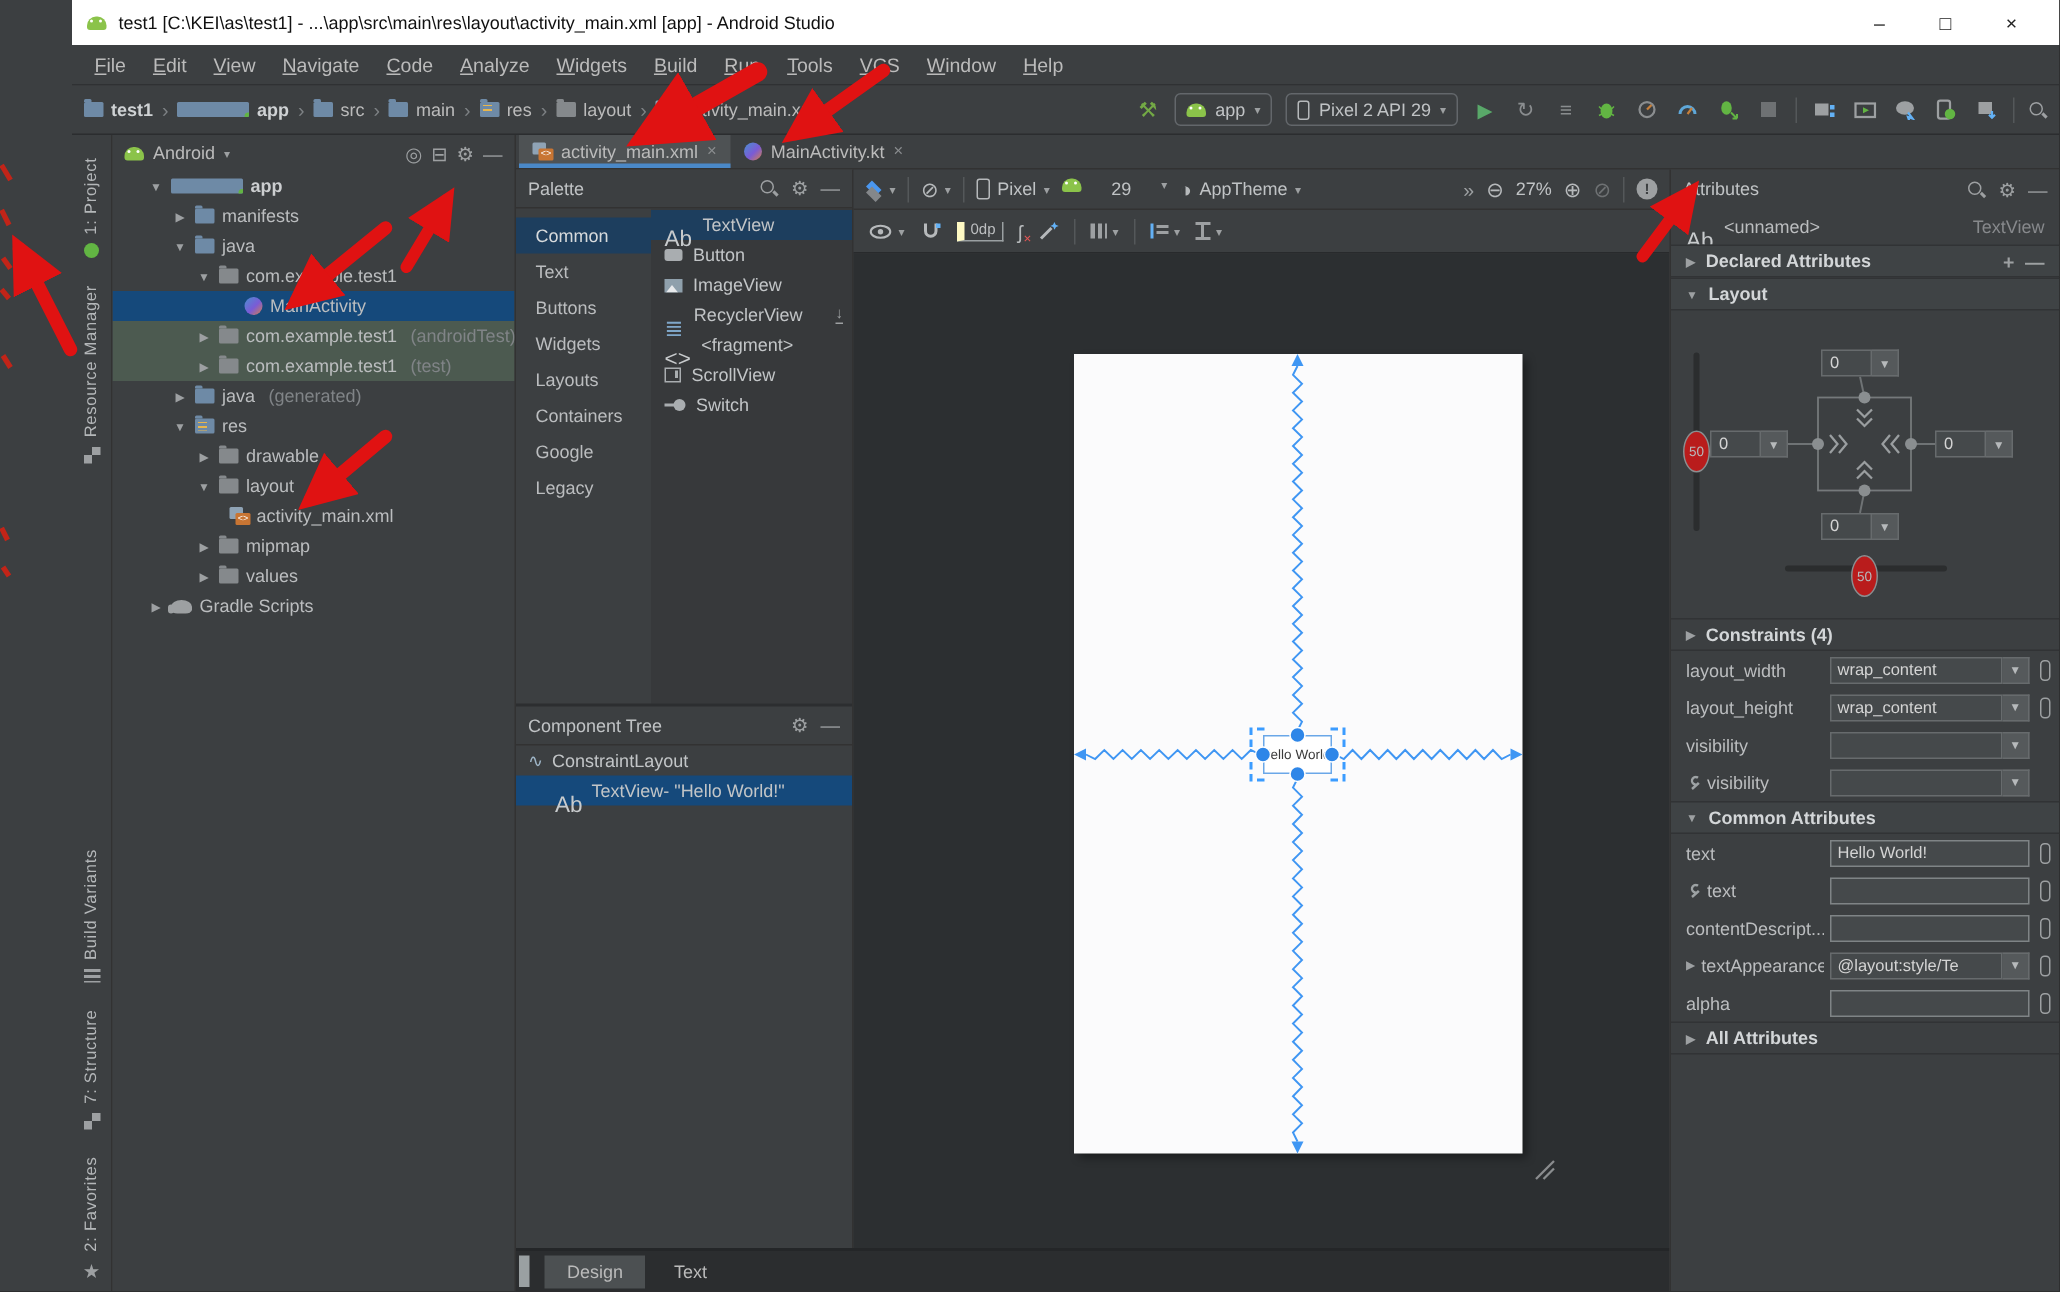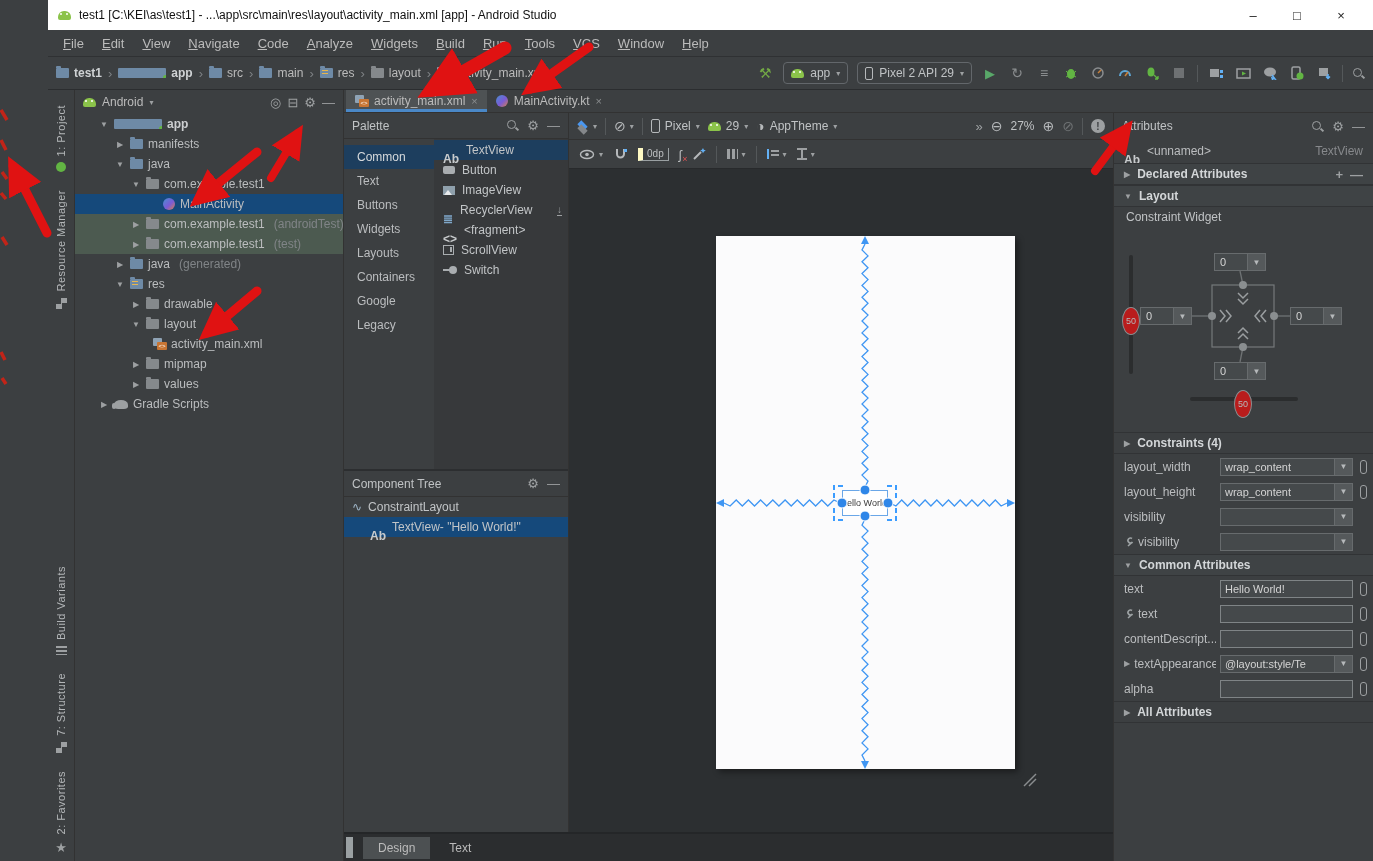--- a/index.html
+++ b/index.html
@@ -88,21 +88,21 @@
   .phead{height:26px;display:flex;align-items:center;gap:8px;padding:0 8px;border-bottom:1px solid #323232;color:#c0c3c5;}
   .phead .sp{flex:1;}
   .pal-body{height:330px;display:flex;}
   .pal-cats{width:90px;padding-top:6px;}
   .pal-cat{height:24px;line-height:24px;padding-left:13px;color:#bbbdbf;}
   .pal-cat.sel{background:#1d3e5e;color:#d7dadc;}
   .pal-items{flex:1;background:#37393b;padding-top:1px;}
   .pal-item{height:20px;display:flex;align-items:center;gap:7px;padding:0 6px 0 9px;color:#c2c5c7;}
   .pal-item.sel{background:#1d3e5e;}
   .pal-item .sp{flex:1;}
-  .abi{font-size:12px;font-weight:bold;color:#c8cbcd;flex:none;margin-top:18px;}
+  .abi{font-size:15px;font-weight:normal;color:#c8cbcd;flex:none;margin-top:18px;}
   .btnic{width:12px;height:8px;background:#a9adb0;border-radius:2px;flex:none;}
   .imgic{width:12px;height:9px;background:#8fa0ac;position:relative;flex:none;overflow:hidden;}
   .imgic::after{content:"";position:absolute;left:1px;bottom:0;border-left:4px solid transparent;border-right:4px solid transparent;border-bottom:5px solid #e8eaec;}
   .scrlic{width:11px;height:10px;border:1px solid #a9adb0;position:relative;flex:none;}
   .scrlic::after{content:"";position:absolute;right:1px;top:1px;width:2px;height:5px;background:#a9adb0;}
   .swic{width:14px;height:8px;position:relative;flex:none;}
   .swic::before{content:"";position:absolute;left:0;top:3px;width:8px;height:2px;background:#a9adb0;}
   .swic::after{content:"";position:absolute;right:0;top:0;width:8px;height:8px;border-radius:50%;background:#a9adb0;}
   .dl{color:#9da0a2;border-bottom:1.5px solid #9da0a2;font-size:10px;line-height:10px;}
   .comp-tree{flex:1;border-top:2px solid #2c2e30;display:flex;flex-direction:column;}
@@ -540,21 +540,21 @@
                 <span style="display:inline-flex;align-items:center;gap:4px">
                     <span class="glyph14">⊘</span>
                     <span class="chev">▾</span>
                   </span>
                 <span class="vdiv"></span>
                 <span style="display:inline-flex;align-items:center;gap:5px">
                     <span class="phoneic"></span>
                     <span>Pixel</span>
                     <span class="chev">▾</span>
                   </span>
-                <span style="display:inline-flex;align-items:center;gap:5px">
+                <span style="display:inline-flex;align-items:flex-start;gap:20px">
                     <span class="droid"></span>
                     <span>29</span>
                     <span class="chev">▾</span>
                   </span>
                 <span style="display:inline-flex;align-items:center;gap:5px">
                     <span class="glyph14">◑</span>
                     <span>AppTheme</span>
                     <span class="chev">▾</span>
                   </span>
                 <span class="sp"></span>
@@ -656,21 +656,20 @@
             <span class="chev">▶</span>
             <span>Declared Attributes</span>
             <span class="sp"></span>
             <span class="mini">+</span>
             <span class="mini">—</span>
           </div>
           <div class="sect">
             <span class="chev">▼</span>
             <span>Layout</span>
           </div>
-          <div class="cw-label">Constraint Widget</div>
 
           <div class="cwidget">
             <svg width="260" height="205" style="position:absolute;left:0;top:0">
               <line x1="17" y1="30" x2="17" y2="145" stroke="#2b2d2e" stroke-width="4" stroke-linecap="round"></line>
               <line x1="78" y1="172" x2="182" y2="172" stroke="#2b2d2e" stroke-width="4" stroke-linecap="round"></line>
               <rect x="98" y="58" width="62" height="62" fill="none" stroke="#75797b" stroke-width="1.2"></rect>
               <line x1="126" y1="44" x2="129" y2="58" stroke="#6f7375" stroke-width="1.3"></line>
               <line x1="78" y1="89" x2="98" y2="89" stroke="#6f7375" stroke-width="1.3"></line>
               <line x1="160" y1="89" x2="176" y2="89" stroke="#6f7375" stroke-width="1.3"></line>
               <line x1="129" y1="120" x2="126" y2="135" stroke="#6f7375" stroke-width="1.3"></line>

